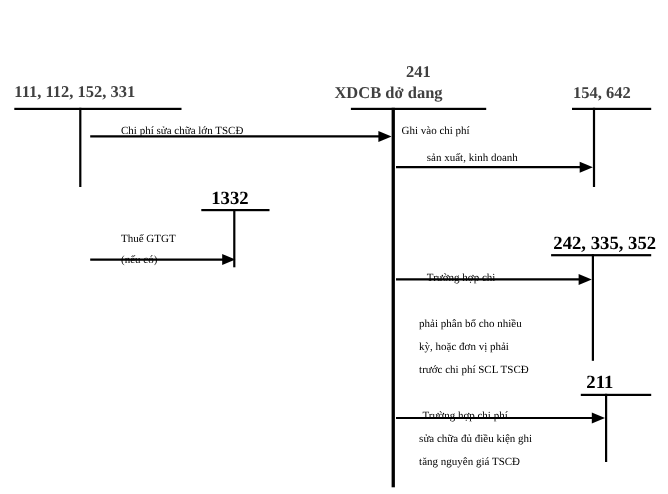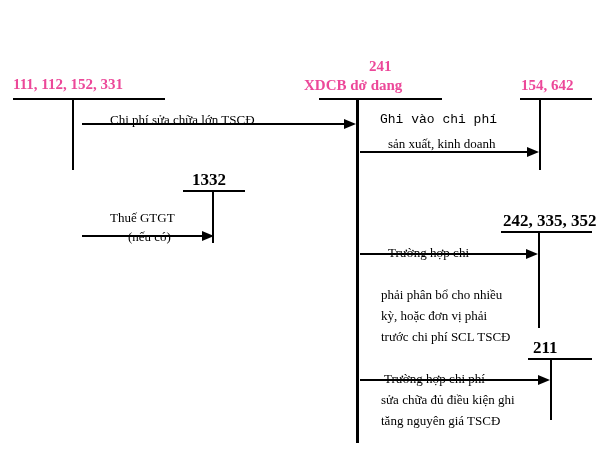--- a/index.html
+++ b/index.html
@@ -16,35 +16,35 @@
     width: 607px;
     height: 449px;
     background: #ffffff;
     overflow: hidden;
   }
   .acct-label {
     position: absolute;
     font-family: "Liberation Serif", serif;
     font-weight: bold;
     font-size: 15px;
-    color: #ec4899;
+    color: #404040;
     white-space: nowrap;
   }
   .acct-sub {
     position: absolute;
     font-family: "Liberation Serif", serif;
     font-weight: bold;
     font-size: 17px;
     color: #000000;
     white-space: nowrap;
   }
   .note {
     position: absolute;
     font-family: "Liberation Serif", serif;
-    font-size: 13px;
+    font-size: 10px;
     line-height: 19px;
     color: #000000;
     white-space: nowrap;
   }
   .hline {
     position: absolute;
     background: #000000;
     height: 2px;
   }
   .vline {
@@ -119,23 +119,23 @@
     <line x1="360" y1="254" x2="530" y2="254" stroke="#000" stroke-width="2"></line>
     <polygon points="538,254 526,249 526,259" fill="#000"></polygon>
 
     <line x1="360" y1="380" x2="542" y2="380" stroke="#000" stroke-width="2"></line>
     <polygon points="550,380 538,375 538,385" fill="#000"></polygon>
   </svg>
 
   <div class="note" style="left:110px; top:110px;">Chi phí sửa chữa lớn TSCĐ</div>
 
   <div class="note" style="left:110px; top:208px;">Thuế GTGT</div>
-  <div class="note" style="left:128px; top:227px;text-align:right;">(nếu có)</div>
+  <div class="note" style="left:110px; top:227px;text-align:right;">(nếu có)</div>
 
-  <div class="note" style="left:380px; top:110px;font-family:Liberation Mono, monospace;">Ghi vào chi phí</div>
+  <div class="note" style="left:365px; top:110px;">Ghi vào chi phí</div>
   <div class="note" style="left:388px; top:134px;">sản xuất, kinh doanh</div>
 
   <div class="note" style="left:388px; top:243px;">Trường hợp chi</div>
   <div class="note" style="left:381px; top:285px;">phải phân bổ cho nhiều</div>
   <div class="note" style="left:381px; top:306px;">kỳ, hoặc đơn vị phải</div>
   <div class="note" style="left:381px; top:327px;">trước chi phí SCL TSCĐ</div>
 
   <div class="note" style="left:384px; top:369px;">Trường hợp chi phí</div>
   <div class="note" style="left:381px; top:390px;">sửa chữa đủ điều kiện ghi</div>
   <div class="note" style="left:381px; top:411px;text-align:right;">tăng nguyên giá TSCĐ</div>

